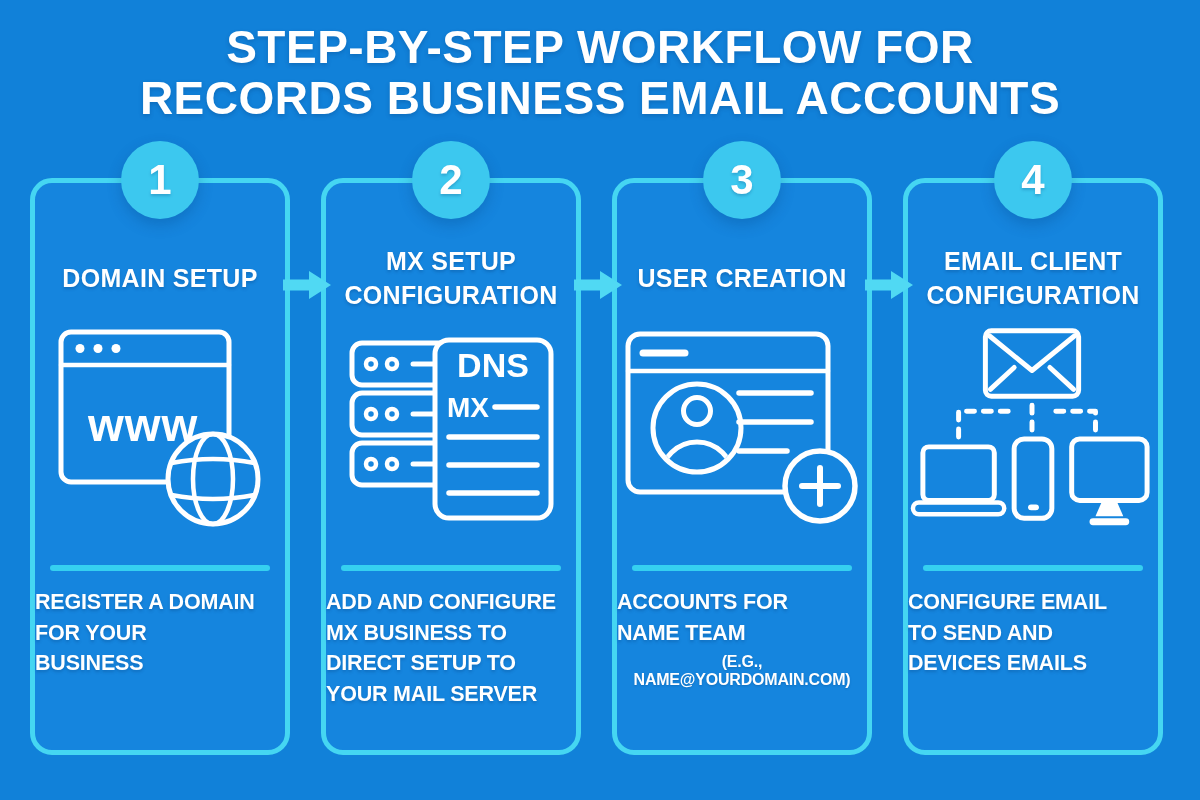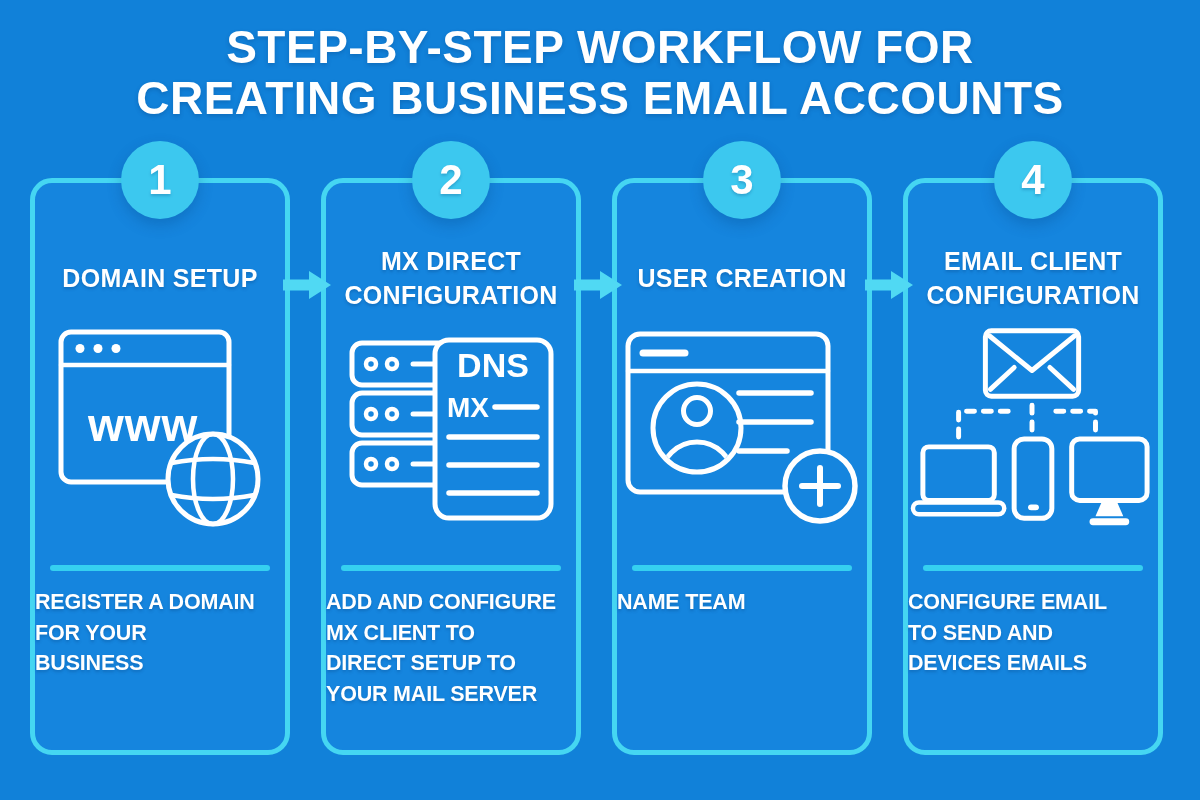--- a/index.html
+++ b/index.html
@@ -66,21 +66,21 @@
   .arrow{position:absolute;top:268px;width:48px;height:34px;}
   svg text{font-family:"Liberation Sans", sans-serif;font-weight:bold;fill:#fff;}
 </style>
 </head>
 <body>
 
 <div class="stage">
 
   <div class="title">
     <div>STEP-BY-STEP WORKFLOW FOR</div>
-    <div>CREATING BUSINESS EMAIL ACCOUNTS</div>
+    <div>RECORDS BUSINESS EMAIL ACCOUNTS</div>
   </div>
 
   <section class="card" style="left:30px">
     <div class="circle">
       <span>1</span>
     </div>
     <div class="heading">
       <div>DOMAIN SETUP</div>
       <div></div>
     </div>
@@ -107,21 +107,21 @@
       <div>BUSINESS</div>
       <div></div>
     </div>
   </section>
 
   <section class="card" style="left:321px">
     <div class="circle">
       <span>2</span>
     </div>
     <div class="heading">
-      <div>MX DIRECT</div>
+      <div>MX SETUP</div>
       <div>CONFIGURATION</div>
     </div>
     <div class="icon-box">
       <svg width="205" height="185" viewBox="0 0 205 185">
         <g stroke="#fff" fill="none" stroke-width="5" stroke-linecap="round" stroke-linejoin="round">
           <rect x="3" y="6" width="104" height="42" rx="10"></rect>
           <rect x="3" y="56" width="104" height="42" rx="10"></rect>
           <rect x="3" y="106" width="104" height="42" rx="10"></rect>
           <circle cx="22" cy="27" r="5" stroke-width="4.5"></circle>
             <circle cx="43" cy="27" r="5" stroke-width="4.5"></circle>
@@ -138,21 +138,21 @@
           <line x1="146" y1="70" x2="188" y2="70" stroke-width="5.5"></line>
           <line x1="100" y1="100" x2="188" y2="100" stroke-width="5.5"></line>
           <line x1="100" y1="128" x2="188" y2="128" stroke-width="5.5"></line>
           <line x1="100" y1="156" x2="188" y2="156" stroke-width="5.5"></line>
         </g>
       </svg>
     </div>
     <div class="divider"></div>
     <div class="desc">
       <div>ADD AND CONFIGURE</div>
-      <div>MX CLIENT TO</div>
+      <div>MX BUSINESS TO</div>
       <div>DIRECT SETUP TO</div>
       <div>YOUR MAIL SERVER</div>
     </div>
   </section>
 
   <section class="card" style="left:612px">
     <div class="circle">
       <span>3</span>
     </div>
     <div class="heading">
@@ -179,22 +179,24 @@
           <line x1="114" y1="91" x2="186" y2="91" stroke-width="5.5"></line>
           <line x1="114" y1="120" x2="162" y2="120" stroke-width="5.5"></line>
           <circle cx="195" cy="155" r="35" fill="var(--card)" stroke-width="5.5"></circle>
           <line x1="177" y1="155" x2="213" y2="155" stroke-width="6"></line>
           <line x1="195" y1="137" x2="195" y2="173" stroke-width="6"></line>
         </g>
       </svg>
     </div>
     <div class="divider"></div>
     <div class="desc">
+      <div>ACCOUNTS FOR</div>
       <div>NAME TEAM</div>
     </div>
+    <div class="note">(E.G., NAME@YOURDOMAIN.COM)</div>
   </section>
 
   <section class="card" style="left:903px">
     <div class="circle">
       <span>4</span>
     </div>
     <div class="heading">
       <div>EMAIL CLIENT</div>
       <div>CONFIGURATION</div>
     </div>

